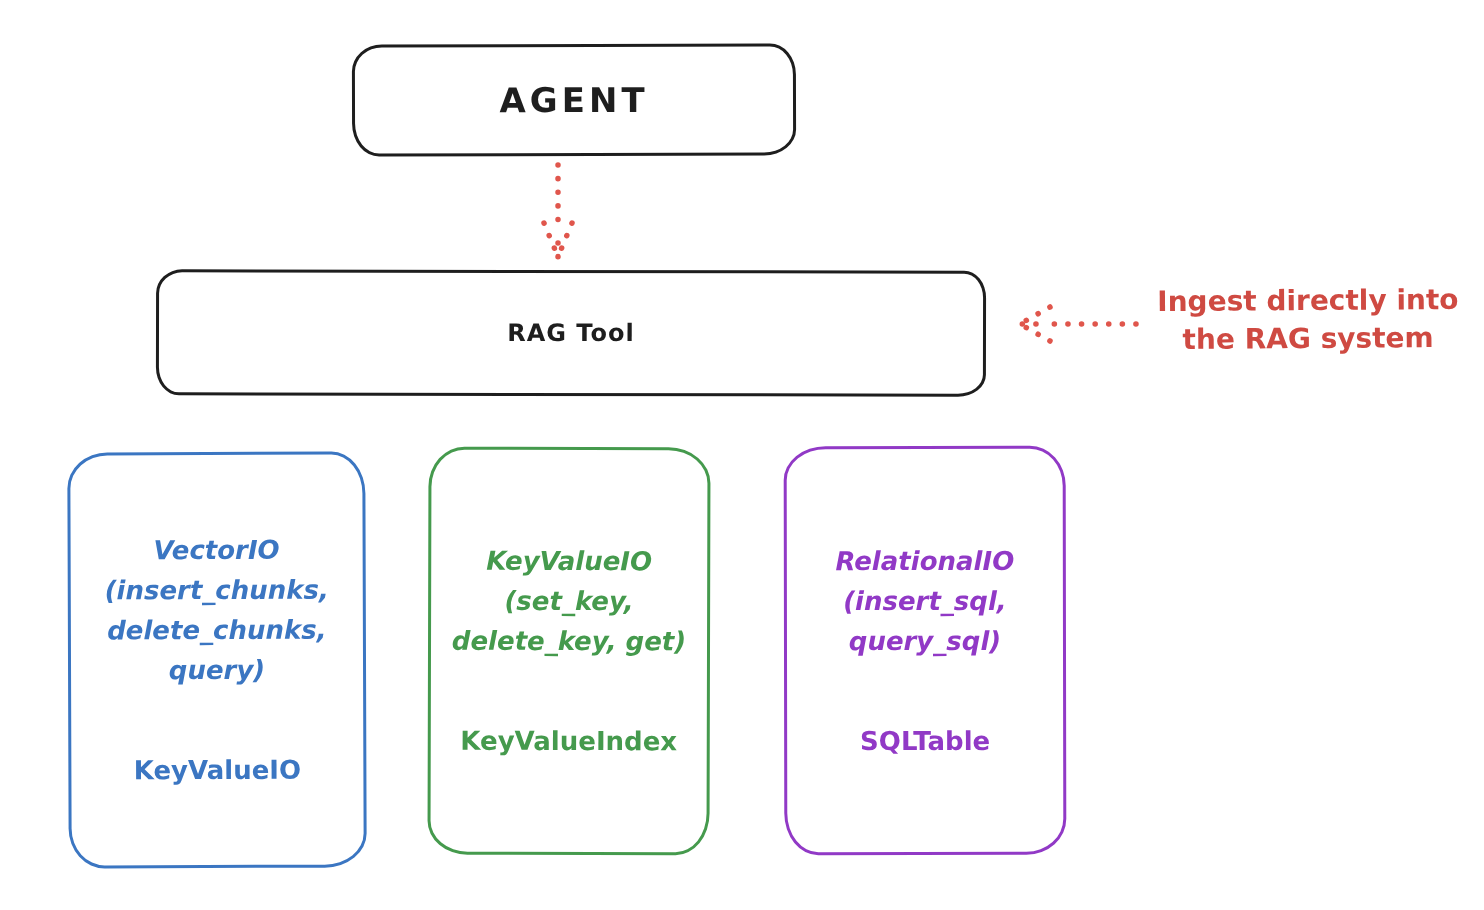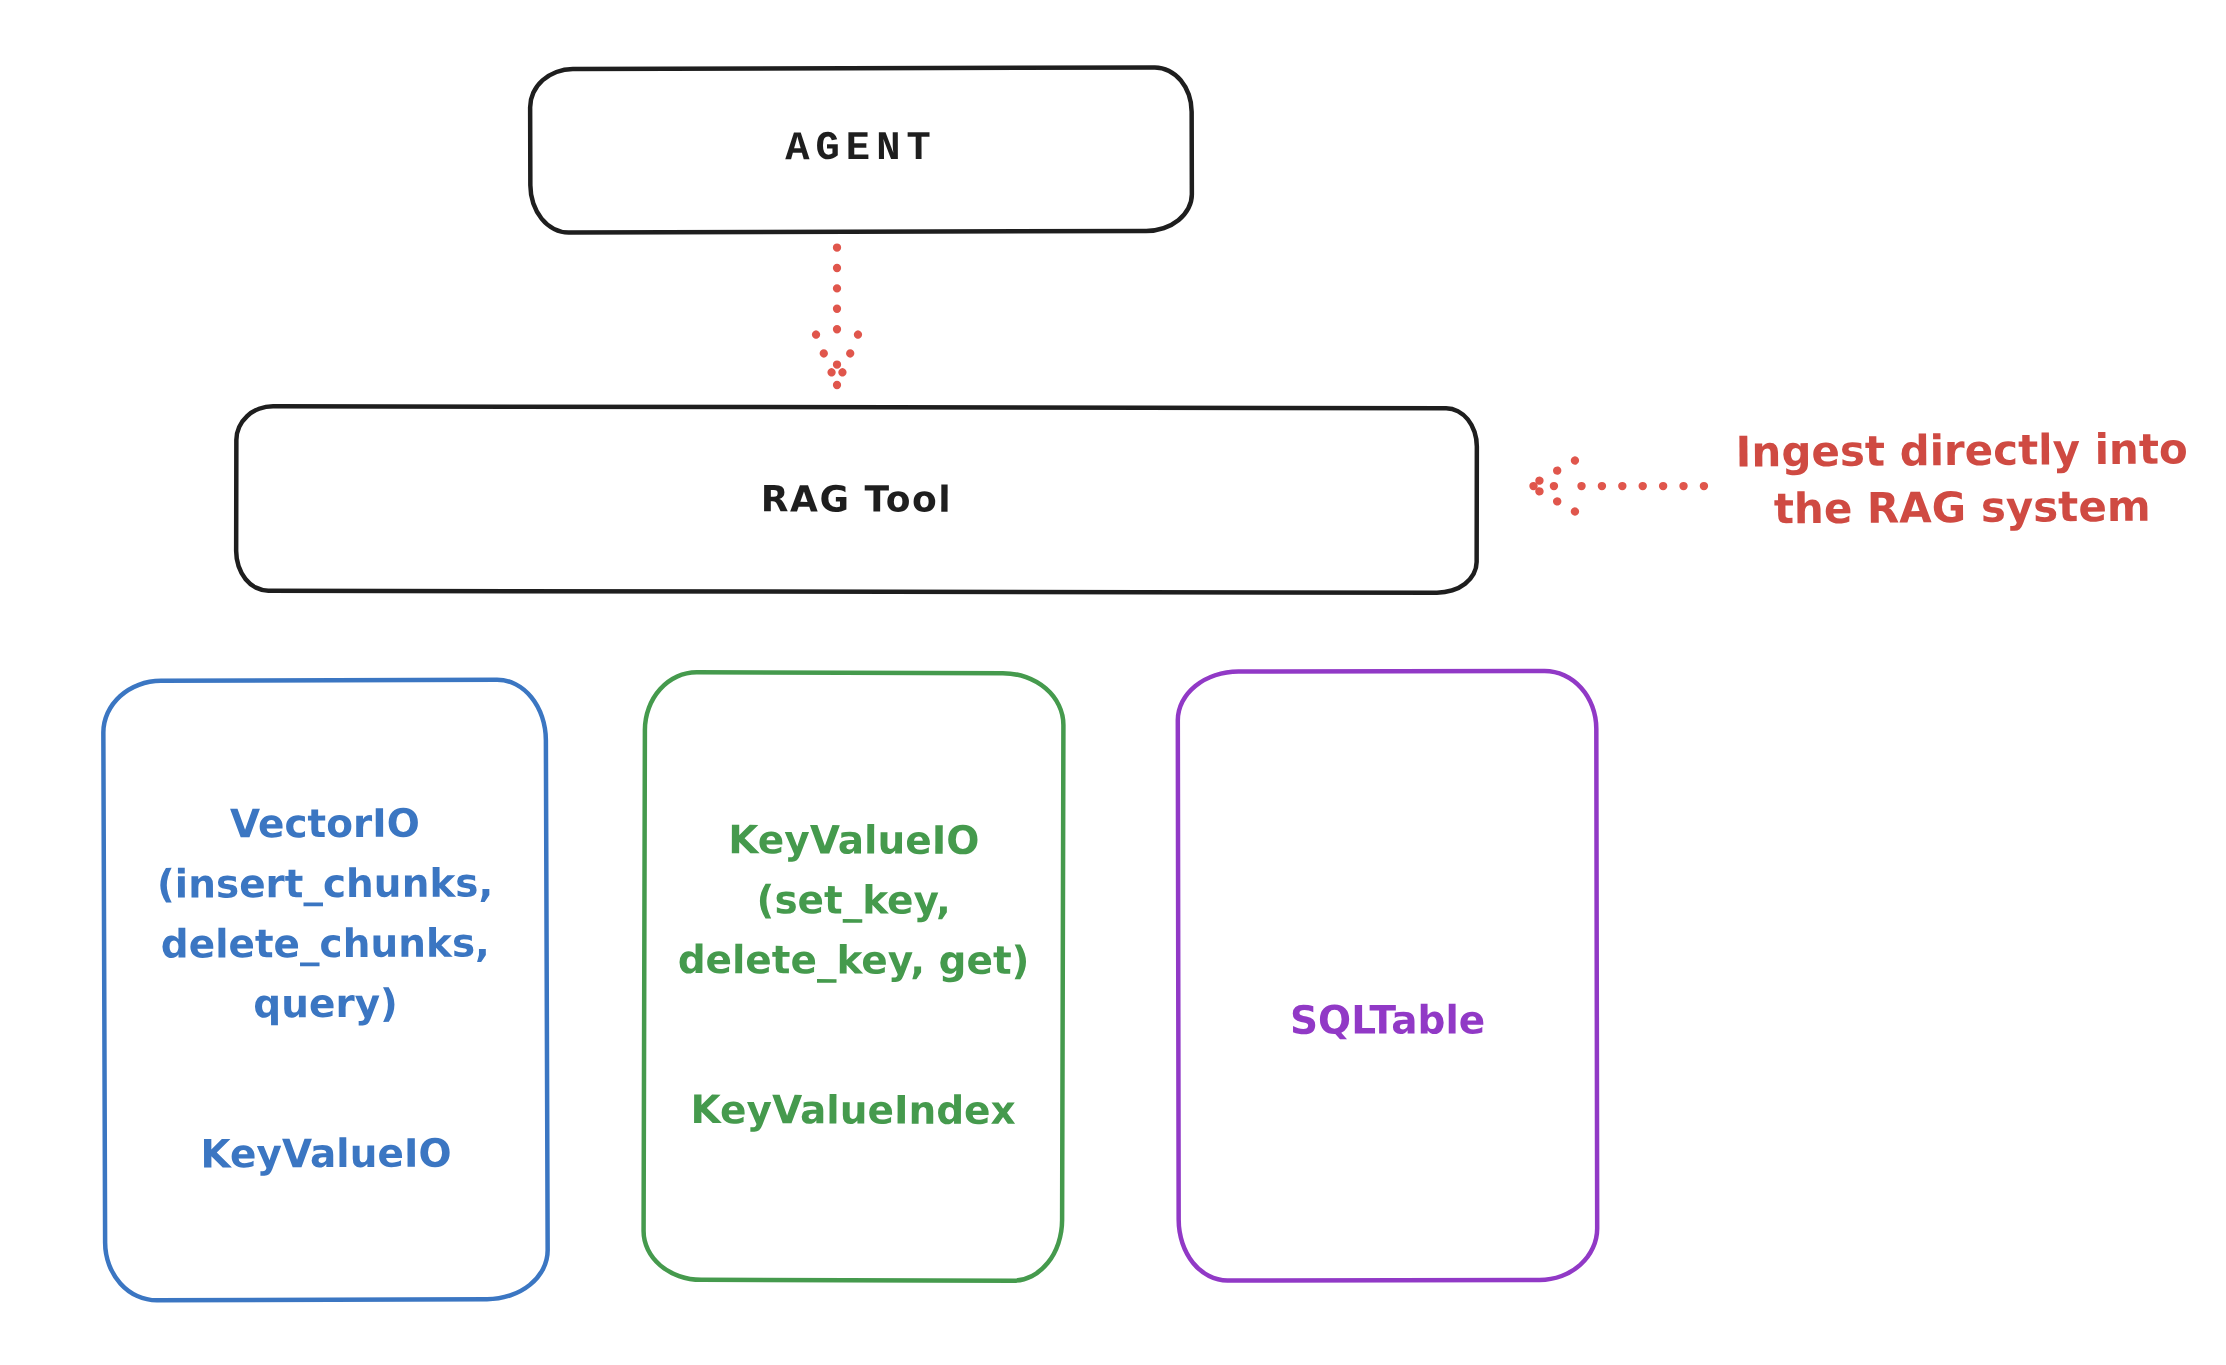--- a/index.html
+++ b/index.html
@@ -24,40 +24,40 @@
   .ink-box {
     border: 3.6px solid #1e1e1e;
     color: #1e1e1e;
   }
   .box-agent {
     left: 352px; top: 44px; width: 444px; height: 112px;
     border-radius: 30px 26px 32px 27px / 27px 31px 26px 33px;
     transform: rotate(-0.15deg);
   }
   .box-agent .label {
-    font-size: 27px; font-weight: bold; letter-spacing: 4px; font-family: Liberation Mono, monospace;
+    font-size: 34px; font-weight: bold; letter-spacing: 4px;
   }
   .box-rag {
     left: 156px; top: 270px; width: 830px; height: 126px;
     border-radius: 26px 22px 28px 23px / 24px 27px 22px 28px;
     transform: rotate(0.1deg);
   }
   .box-rag .label {
     font-size: 24px; font-weight: bold; letter-spacing: 1px;
   }
 
   .io-box {
     border-width: 3.4px;
     border-style: solid;
     flex-direction: column;
     font-weight: bold;
     font-size: 26px;
     line-height: 40px;
   }
-  .io-box .iface { white-space: pre-line; }
+  .io-box .iface { white-space: pre-line; font-style: italic; }
   .io-box .index-label { margin-top: 60px; white-space: pre-line; }
 
   .box-vector {
     left: 68px; top: 452px; width: 298px; height: 416px;
     border-color: #3b76c2; color: #3b76c2;
     border-radius: 40px 34px 42px 36px / 36px 42px 34px 40px;
     transform: rotate(-0.2deg);
   }
   .box-keyvalue {
     left: 428px; top: 447px; width: 282px; height: 408px;
@@ -129,14 +129,17 @@
 </div>
 
 <div class="sketch-box io-box box-keyvalue">
   <div class="iface">KeyValueIO
 (set_key,
 delete_key, get)</div>
   <div class="index-label">KeyValueIndex</div>
 </div>
 
 <div class="sketch-box io-box box-relational">
+  <div class="iface">RelationalIO
+(insert_sql,
+query_sql)</div>
   <div class="index-label">SQLTable</div>
 </div>
 
 </body></html>

